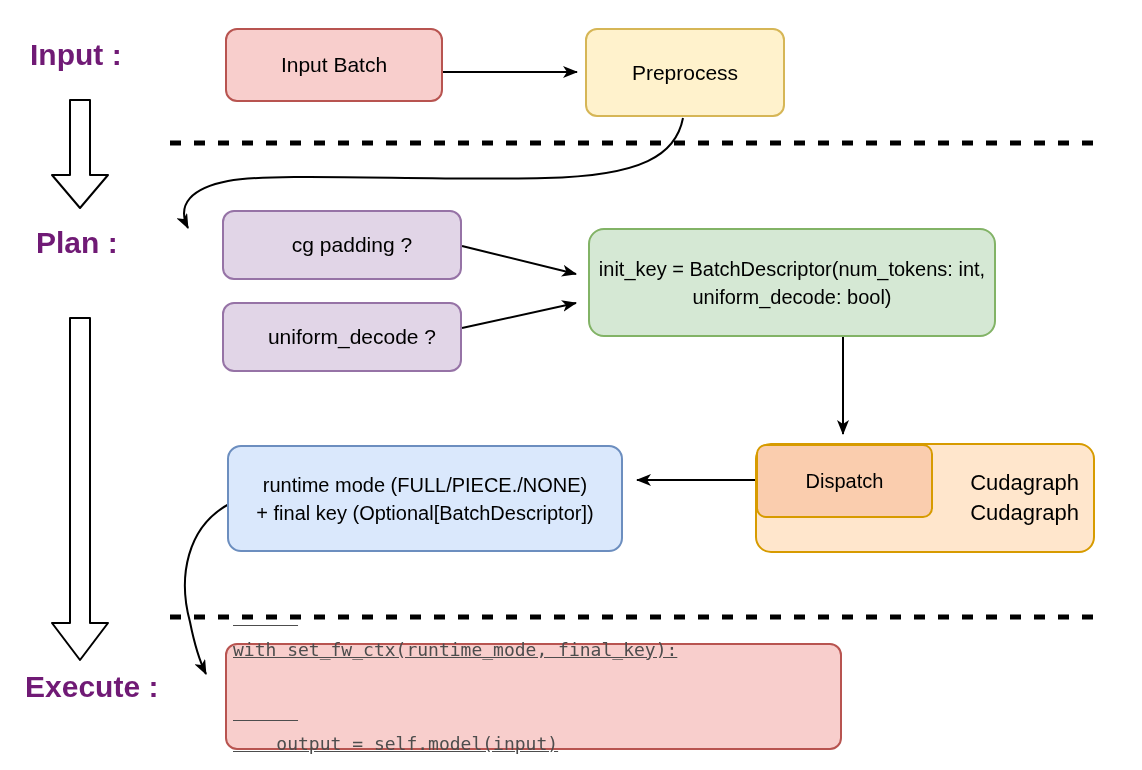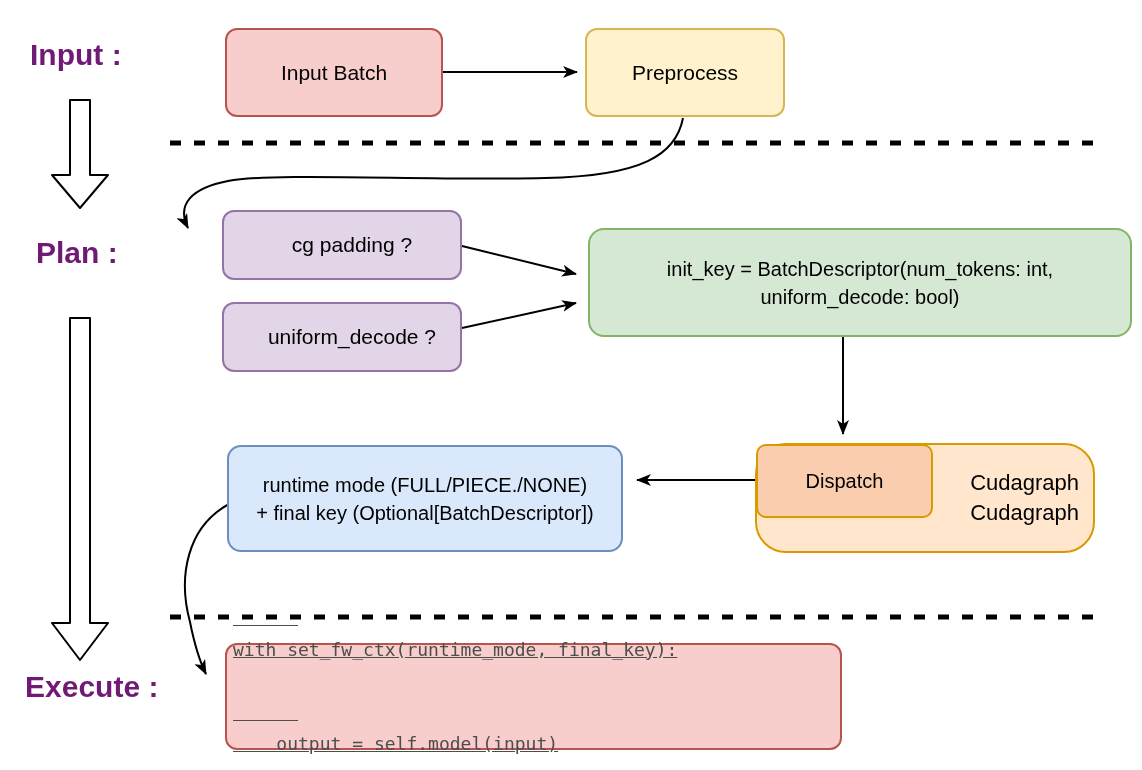--- a/index.html
+++ b/index.html
@@ -56,45 +56,45 @@
     <path d="M443,72 L577,72" fill="none" stroke="#000" stroke-width="2" marker-end="url(#arrow)"></path>
     <path d="M683,118 C676,155 642,176 545,178 C425,181 278,172 228,181 C192,188 176,204 188,228" fill="none" stroke="#000" stroke-width="2" marker-end="url(#arrow)"></path>
     <path d="M462,246 L576,274" fill="none" stroke="#000" stroke-width="2" marker-end="url(#arrow)"></path>
     <path d="M462,328 L576,303" fill="none" stroke="#000" stroke-width="2" marker-end="url(#arrow)"></path>
     <path d="M843,337 L843,434" fill="none" stroke="#000" stroke-width="2" marker-end="url(#arrow)"></path>
     <path d="M756,480 L637,480" fill="none" stroke="#000" stroke-width="2" marker-end="url(#arrow)"></path>
     <path d="M231,503 C186,526 178,578 190,622 C194,642 199,660 206,674" fill="none" stroke="#000" stroke-width="2" marker-end="url(#arrow)"></path>
   </svg>
 
   <div class="stage-label" style="left:30px;top:38px;">Input :</div>
-  <div class="stage-label" style="left:36px;top:236px;">Plan :</div>
+  <div class="stage-label" style="left:36px;top:226px;">Plan :</div>
   <div class="stage-label" style="left:25px;top:670px;">Execute :</div>
 
-  <div class="node box-red fs21" style="left:225px;top:28px;width:218px;height:89px;">
+  <div class="node box-red fs21" style="left:225px;top:28px;width:218px;height:74px;">
     <span>Input Batch</span>
   </div>
   <div class="node box-yellow fs21" style="left:585px;top:28px;width:200px;height:89px;">
     <span>Preprocess</span>
   </div>
 
   <div class="node box-purple fs21" style="left:222px;top:210px;width:240px;height:70px;">
     <span>cg padding ?</span>
   </div>
   <div class="node box-purple fs21" style="left:222px;top:302px;width:240px;height:70px;">
     <span>uniform_decode ?</span>
   </div>
 
-  <div class="node box-green fs20 multiline" style="left:588px;top:228px;width:544px;height:109px;">
+  <div class="node box-green fs20 multiline" style="left:588px;top:228px;width:408px;height:109px;">
     <div>
       <span>init_key = BatchDescriptor(num_tokens: int,</span>
       <span>uniform_decode: bool)</span>
     </div>
   </div>
 
-  <div class="node box-orange" style="left:755px;top:443px;width:340px;height:110px;justify-content:flex-end;padding-right:14px;border-radius:31px;">
+  <div class="node box-orange" style="left:755px;top:443px;width:340px;height:110px;justify-content:flex-end;padding-right:14px;">
     <div class="fs22 multiline">
       <span>Cudagraph</span>
       <span>Cudagraph</span>
     </div>
   </div>
   <div class="node box-peach fs20" style="left:756px;top:444px;width:177px;height:74px;">
     <span>Dispatch</span>
   </div>
 
   <div class="node box-blue fs20 multiline" style="left:227px;top:445px;width:396px;height:107px;">

